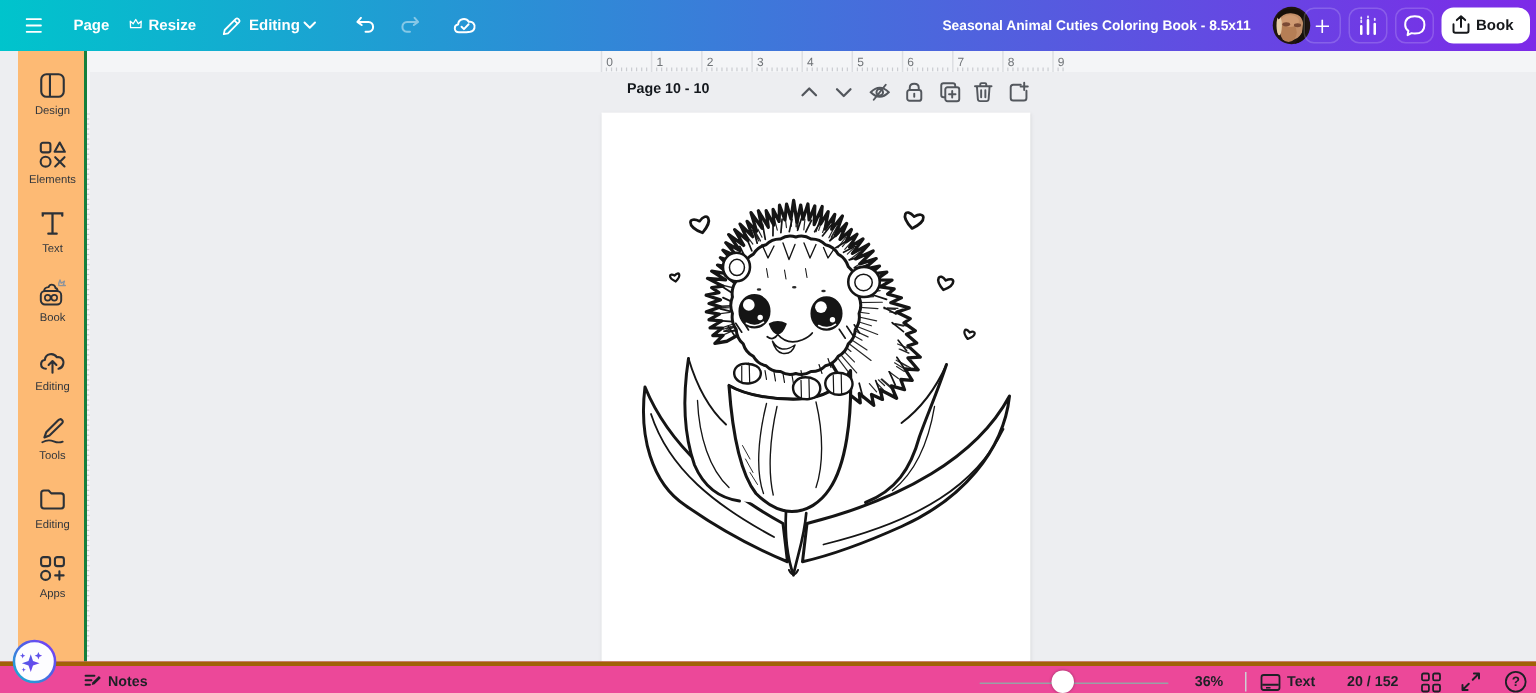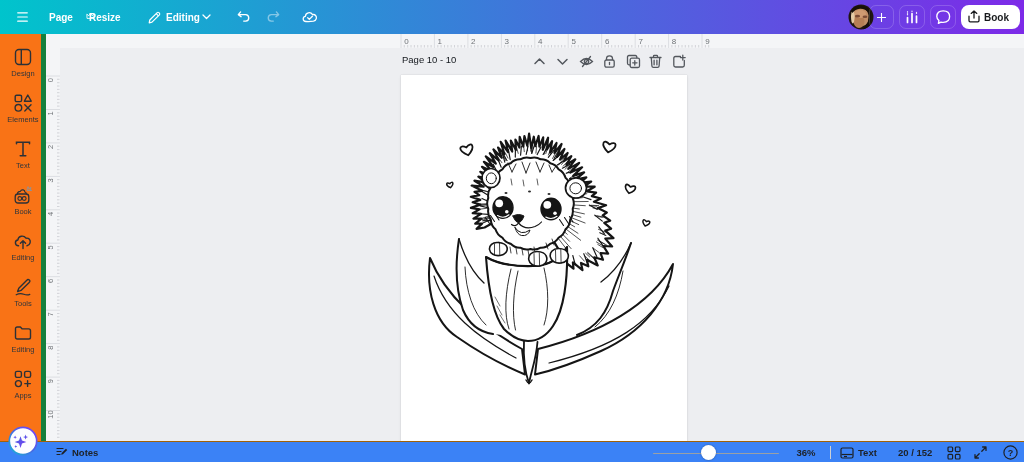--- a/index.html
+++ b/index.html
@@ -1,53 +1,53 @@
 <!DOCTYPE html>
 <html><head><meta charset="utf-8">
 <style>
 *{margin:0;padding:0;box-sizing:border-box}
 html,body{width:1024px;height:462px;overflow:hidden;font-family:"Liberation Sans",sans-serif;background:#edeef1}
 .abs{position:absolute}
 
 #topbar{position:absolute;left:0;top:0;width:1024px;height:34px;background:linear-gradient(90deg,#00c4cc,#7d2ae8);color:#fff}
 .tb{position:absolute;top:0;height:34px;display:flex;align-items:center;color:#fff;font-weight:700;font-size:10px}
 
-#sidebar{position:absolute;left:0;top:34px;width:46px;height:407px;background:#f97316;border-right:5px solid #15803d}
+#sidebar{position:absolute;left:12px;top:34px;width:46px;height:407px;background:#fdba74;border-right:2px solid #15803d}
 .sbitem{position:absolute;left:0;width:46px;text-align:center;color:#30353b}
 .sbitem .lbl{font-size:7.5px;color:#31363c;letter-spacing:0;display:block;margin-top:2px}
 
 #hruler{position:absolute;left:46px;top:34px;width:978px;height:14px;background:#f4f5f7}
 #vruler{position:absolute;left:46px;top:48px;width:14px;height:393px;background:#f4f5f7}
 #corner{position:absolute;left:46px;top:34px;width:14px;height:14px;background:#f4f5f7}
 
 #canvas{position:absolute;left:60px;top:48px;width:964px;height:393px;background:#edeef1;overflow:hidden}
 #pagehdr{position:absolute;left:342px;top:2px;width:622px;height:22px;color:#53575d}
-#pagehdr .ttl{position:absolute;left:0;top:4px;font-size:9.5px;font-weight:400;color:#14181d}
+#pagehdr .ttl{position:absolute;left:16px;top:4px;font-size:9.5px;font-weight:700;color:#14181d}
 #page{position:absolute;left:341px;top:27px;width:286px;height:369px;background:#fff;box-shadow:0 0 1px rgba(0,0,0,0.18),0 1px 3px rgba(0,0,0,0.08)}
 
-#botbar{position:absolute;left:0;top:441px;width:1024px;height:21px;background:#3b82f6;border-top:1px solid #a16207;color:#1d2126}
+#botbar{position:absolute;left:0;top:441px;width:1024px;height:21px;background:#ec4899;border-top:3px solid #a16207;color:#1d2126}
 .bb{position:absolute;top:0;height:20px;display:flex;align-items:center;font-size:9.5px;font-weight:700;color:#1d2126}
 
 #aibtn{position:absolute;left:8px;top:426px;width:30px;height:30px;z-index:30}
 svg.ic{display:block}
 </style></head>
 <body>
 <div id="topbar">
 
   <svg class="abs ic" style="left:17px;top:12px" width="11" height="10" viewBox="0 0 11 10">
       <g stroke="#fff" stroke-width="1.2" stroke-linecap="round">
         <path d="M0.7 0.8h9.6M0.7 5h9.6M0.7 9.2h9.6"></path>
       </g>
     </svg>
   <div class="tb" style="left:49px">Page</div>
 
   <svg class="abs ic" style="left:86px;top:12px" width="9" height="8" viewBox="0 0 10 9">
       <path d="M1.1 7.2 L0.9 2.4 L3.1 4.3 L5 1.1 L6.9 4.3 L9.1 2.4 L8.9 7.2 Z" fill="none" stroke="#fff" stroke-width="1" stroke-linejoin="round"></path>
     </svg>
-  <div class="tb" style="left:89px">Resize</div>
+  <div class="tb" style="left:99px">Resize</div>
 
   <svg class="abs ic" style="left:148px;top:11px" width="13" height="13" viewBox="0 0 13 13">
       <g fill="none" stroke="#fff" stroke-width="1.2" stroke-linejoin="round">
         <path d="M1.2 11.8 L1.8 9 L9.2 1.6 Q10 0.9 10.8 1.6 L11.4 2.2 Q12.1 3 11.4 3.8 L4 11.2 L1.2 11.8 Z"></path>
         <path d="M8.2 2.6 L10.4 4.8"></path>
       </g>
     </svg>
   <div class="tb" style="left:166px">Editing</div>
   <svg class="abs ic" style="left:202px;top:14px" width="9" height="6" viewBox="0 0 9 6">
       <path d="M1 1 L4.5 4.5 L8 1" fill="none" stroke="#fff" stroke-width="1.3" stroke-linecap="round" stroke-linejoin="round"></path>
@@ -60,20 +60,21 @@
       <path d="M10.4 0.9 L12.7 3.6 L9.9 5.7 M12.3 3.6 L5.4 3.6 C1.4 3.6 1.1 9.9 5.3 10.1 L7.3 10.1" fill="none" stroke="#fff" stroke-width="1.35" stroke-linecap="round" stroke-linejoin="round"></path>
     </svg>
 
   <svg class="abs ic" style="left:302px;top:10px" width="16" height="13" viewBox="0 0 16 13">
       <g fill="none" stroke="#fff" stroke-width="1.3" stroke-linecap="round" stroke-linejoin="round">
         <path d="M4 11.5 Q1.2 11.5 1.2 8.8 Q1.2 6.6 3.4 6.3 Q3.6 3.4 6.3 2.8 Q9 2.2 10.6 4.6 Q12.4 4.2 13.6 5.5 Q14.8 6.8 14.3 8.7 Q13.8 10.8 11.5 11.2 Q8 11.7 4 11.5 Z"></path>
         <path d="M5.7 7.8 L7.3 9.4 L10.4 6.2"></path>
       </g>
     </svg>
 
+  <div class="tb" style="left:610px;width:242px;justify-content:center;font-size:9.2px;white-space:nowrap">Seasonal Animal Cuties Coloring Book - 8.5x11</div>
 
   <svg class="abs ic" style="left:848px;top:4px" width="26" height="26" viewBox="0 0 26 26">
     <defs>
         <clipPath id="avc">
           <circle cx="13" cy="13" r="12.5"></circle>
         </clipPath>
       </defs>
     <g clip-path="url(#avc)">
       <rect width="26" height="26" fill="#1f1511"></rect>
       <ellipse cx="12.5" cy="13" rx="8.4" ry="9.6" fill="#c28e67" transform="rotate(-8 12.5 13)"></ellipse>

